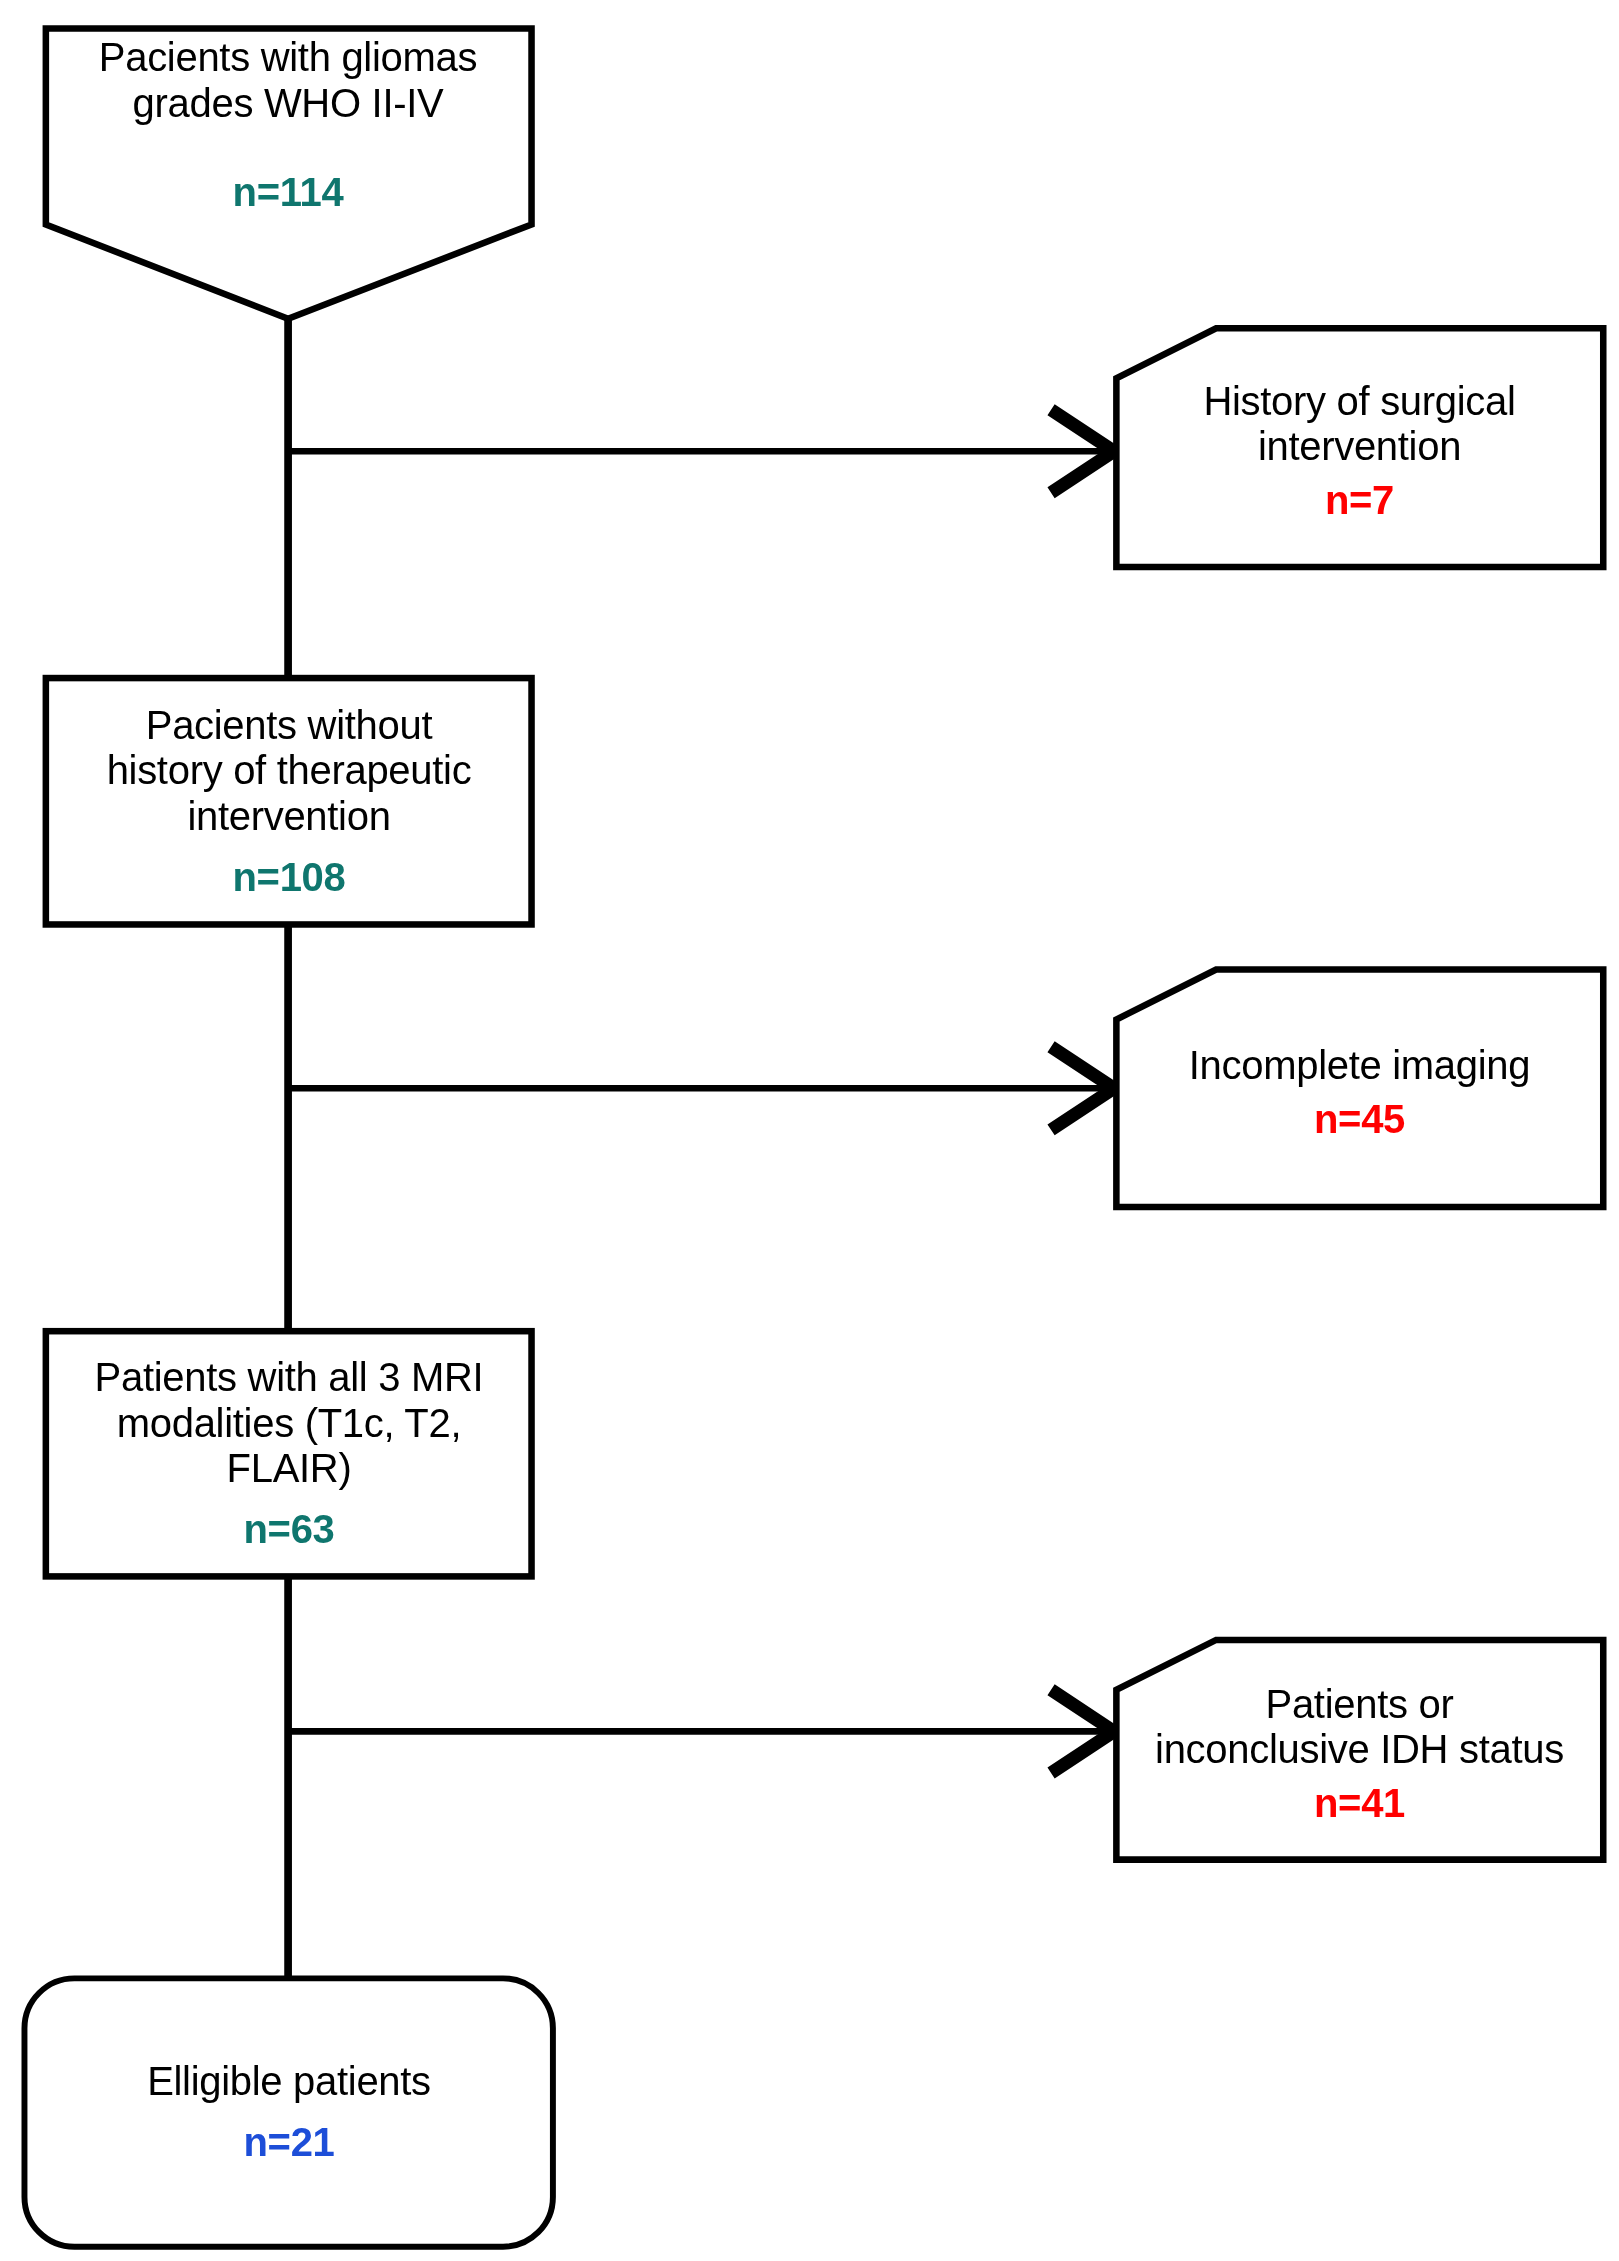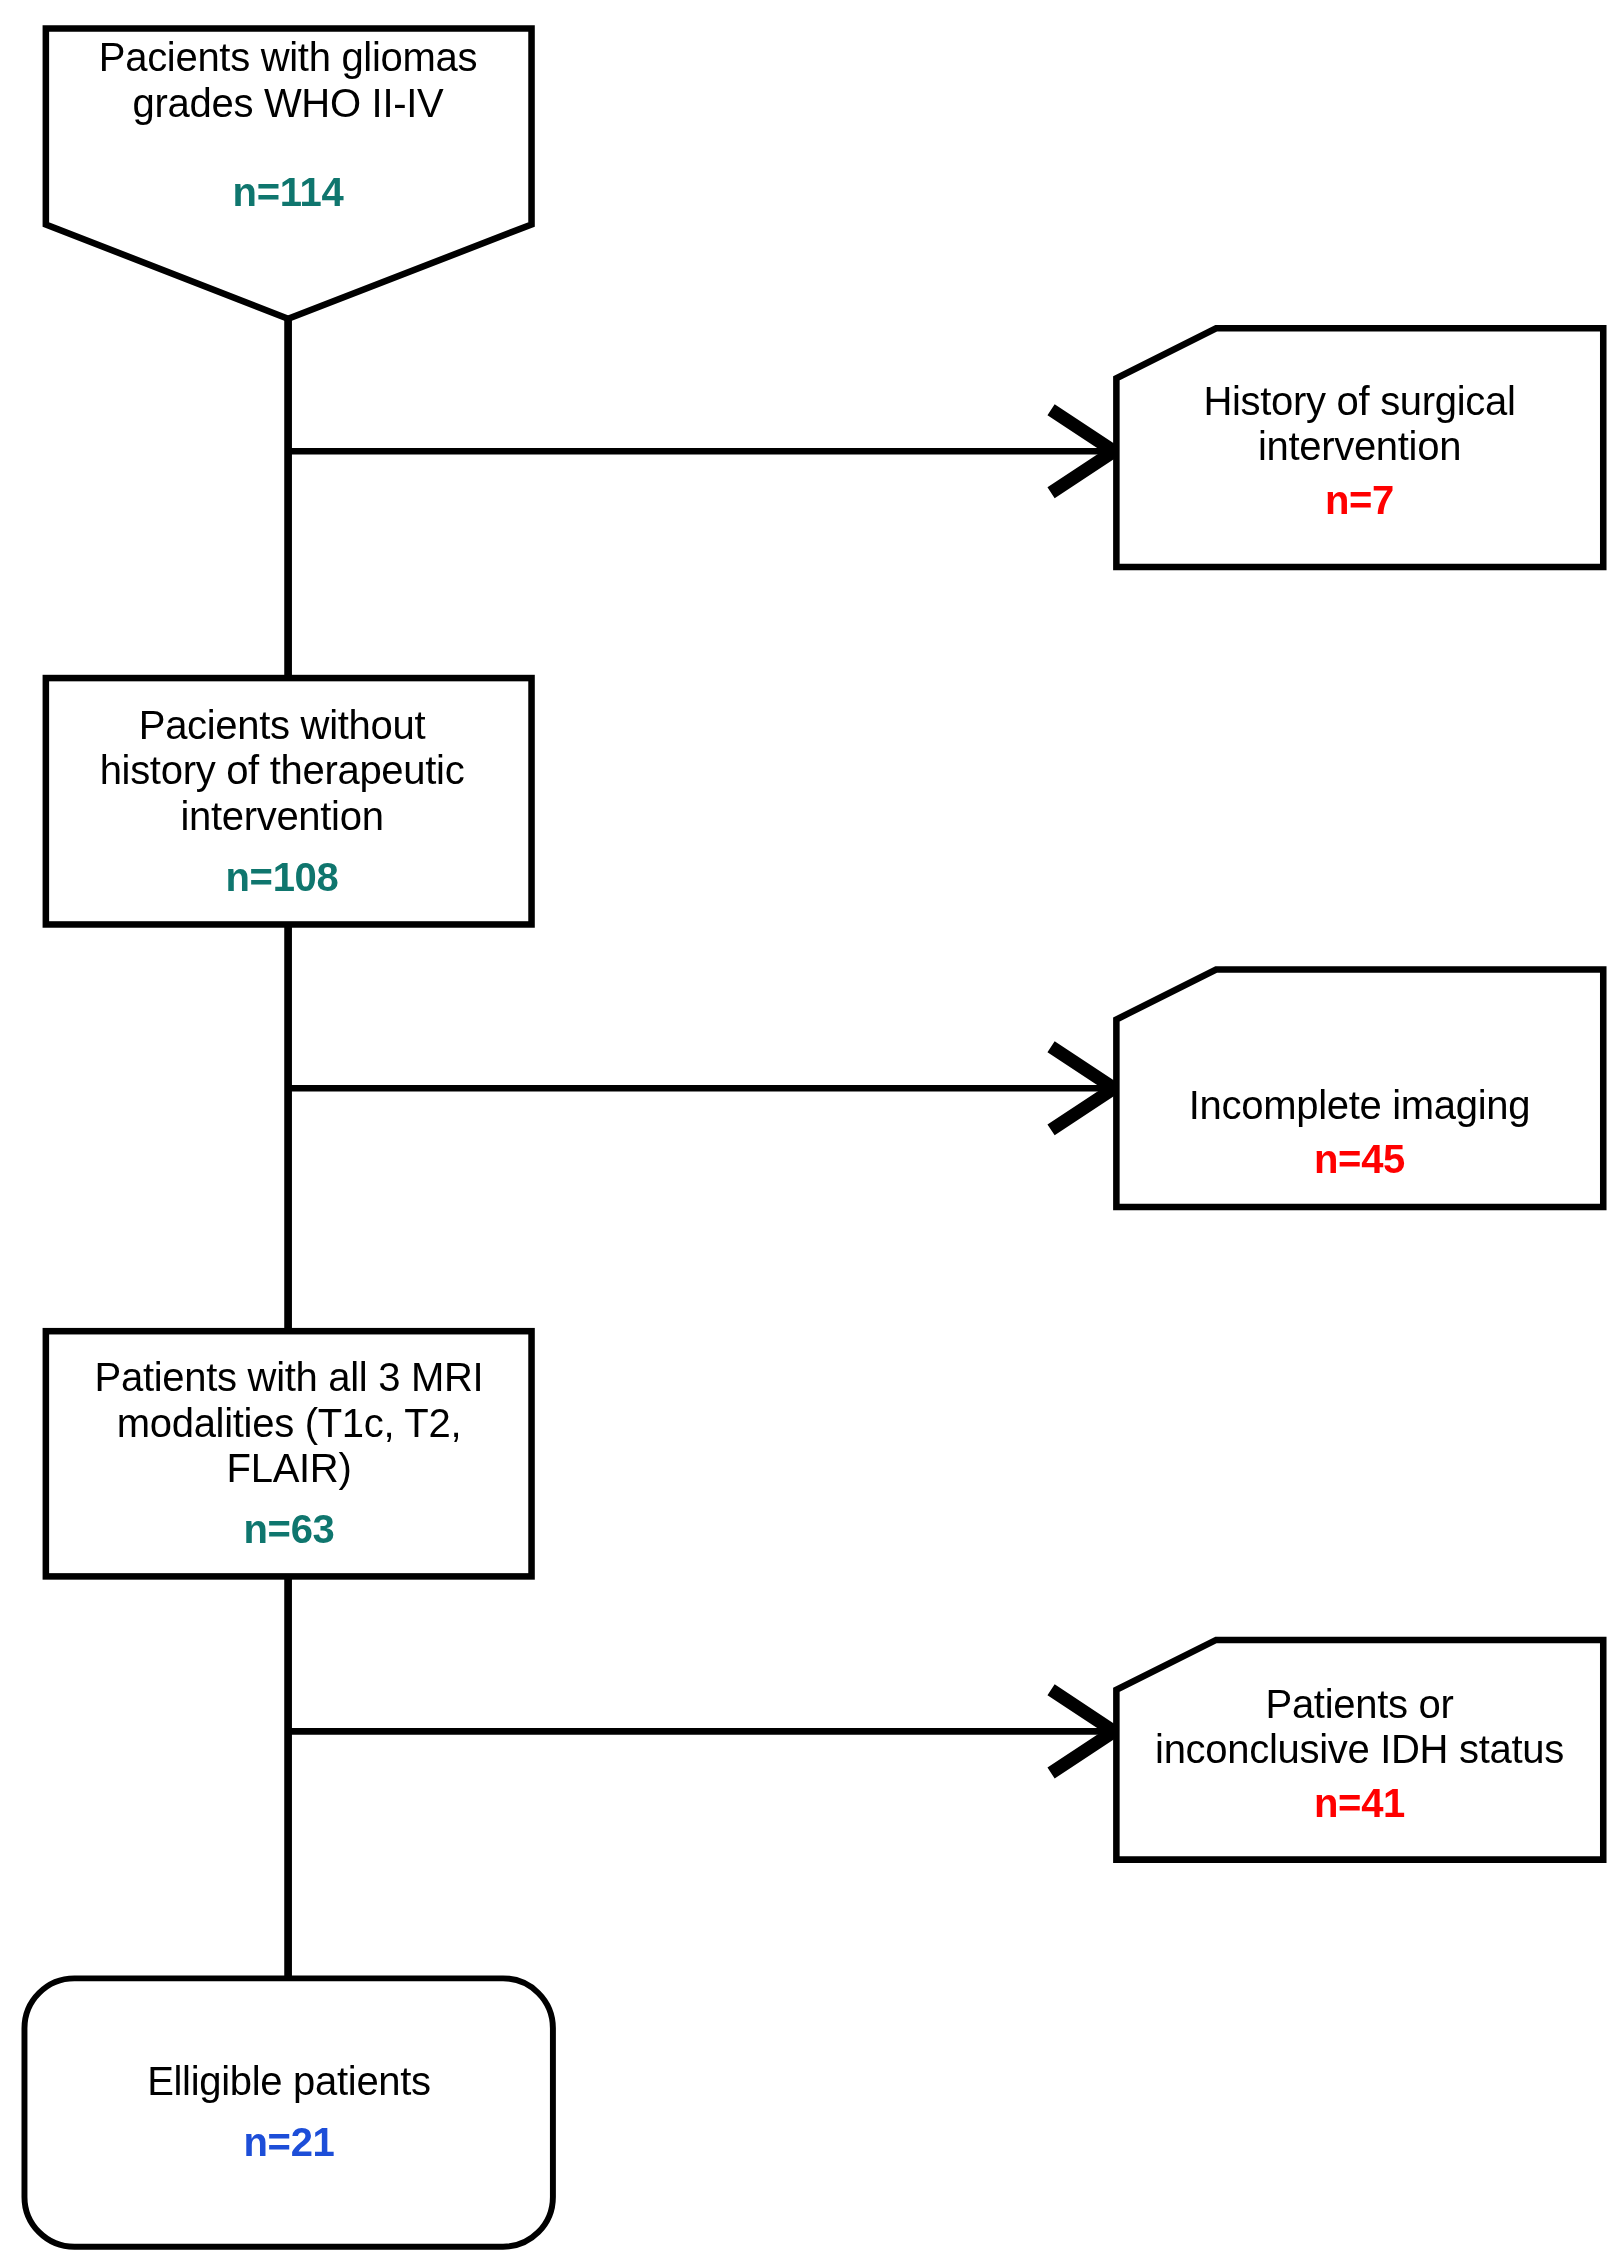--- a/index.html
+++ b/index.html
@@ -113,21 +113,21 @@
     <polygon class="node-shape" points="2048,1633 2700,1633 2700,2033 1880,2033 1880,1717"></polygon>
     <polygon class="node-shape" points="2048,2762 2700,2762 2700,3132 1880,3132 1880,2846"></polygon>
   </svg>
 
   <div class="label-block" style="left:56px; top:36px; width:464px; height:178px;gap:28px;">
     <div class="label-title">Pacients with gliomas
 grades WHO II-IV</div>
     <div class="label-count count-black">n=114</div>
   </div>
 
-  <div class="label-block" style="left:42px; top:683px; width:480px; height:237px;">
+  <div class="label-block" style="left:49px; top:683px; width:480px; height:237px;">
     <div class="label-title">Pacients without
 history of therapeutic
 intervention</div>
     <div class="label-count count-black">n=108</div>
   </div>
 
   <div class="label-block" style="left:49px; top:1336px; width:480px; height:236px;">
     <div class="label-title">Patients with all 3 MRI
 modalities (T1c, T2,
 FLAIR)</div>
@@ -138,21 +138,21 @@
     <div class="label-title">Elligible patients</div>
     <div class="label-count count-green">n=21</div>
   </div>
 
   <div class="label-block" style="left:1122px; top:341px; width:475px; height:220px;">
     <div class="label-title">History of surgical
 intervention</div>
     <div class="label-count count-red">n=7</div>
   </div>
 
-  <div class="label-block" style="left:1122px; top:1023px; width:475px; height:220px;">
+  <div class="label-block" style="left:1122px; top:983px; width:475px; height:220px;">
     <div class="label-title">Incomplete imaging</div>
     <div class="label-count count-red">n=45</div>
   </div>
 
   <div class="label-block" style="left:1122px; top:1653px; width:475px; height:202px;">
     <div class="label-title">Patients or
 inconclusive IDH status</div>
     <div class="label-count count-red">n=41</div>
   </div>
 

